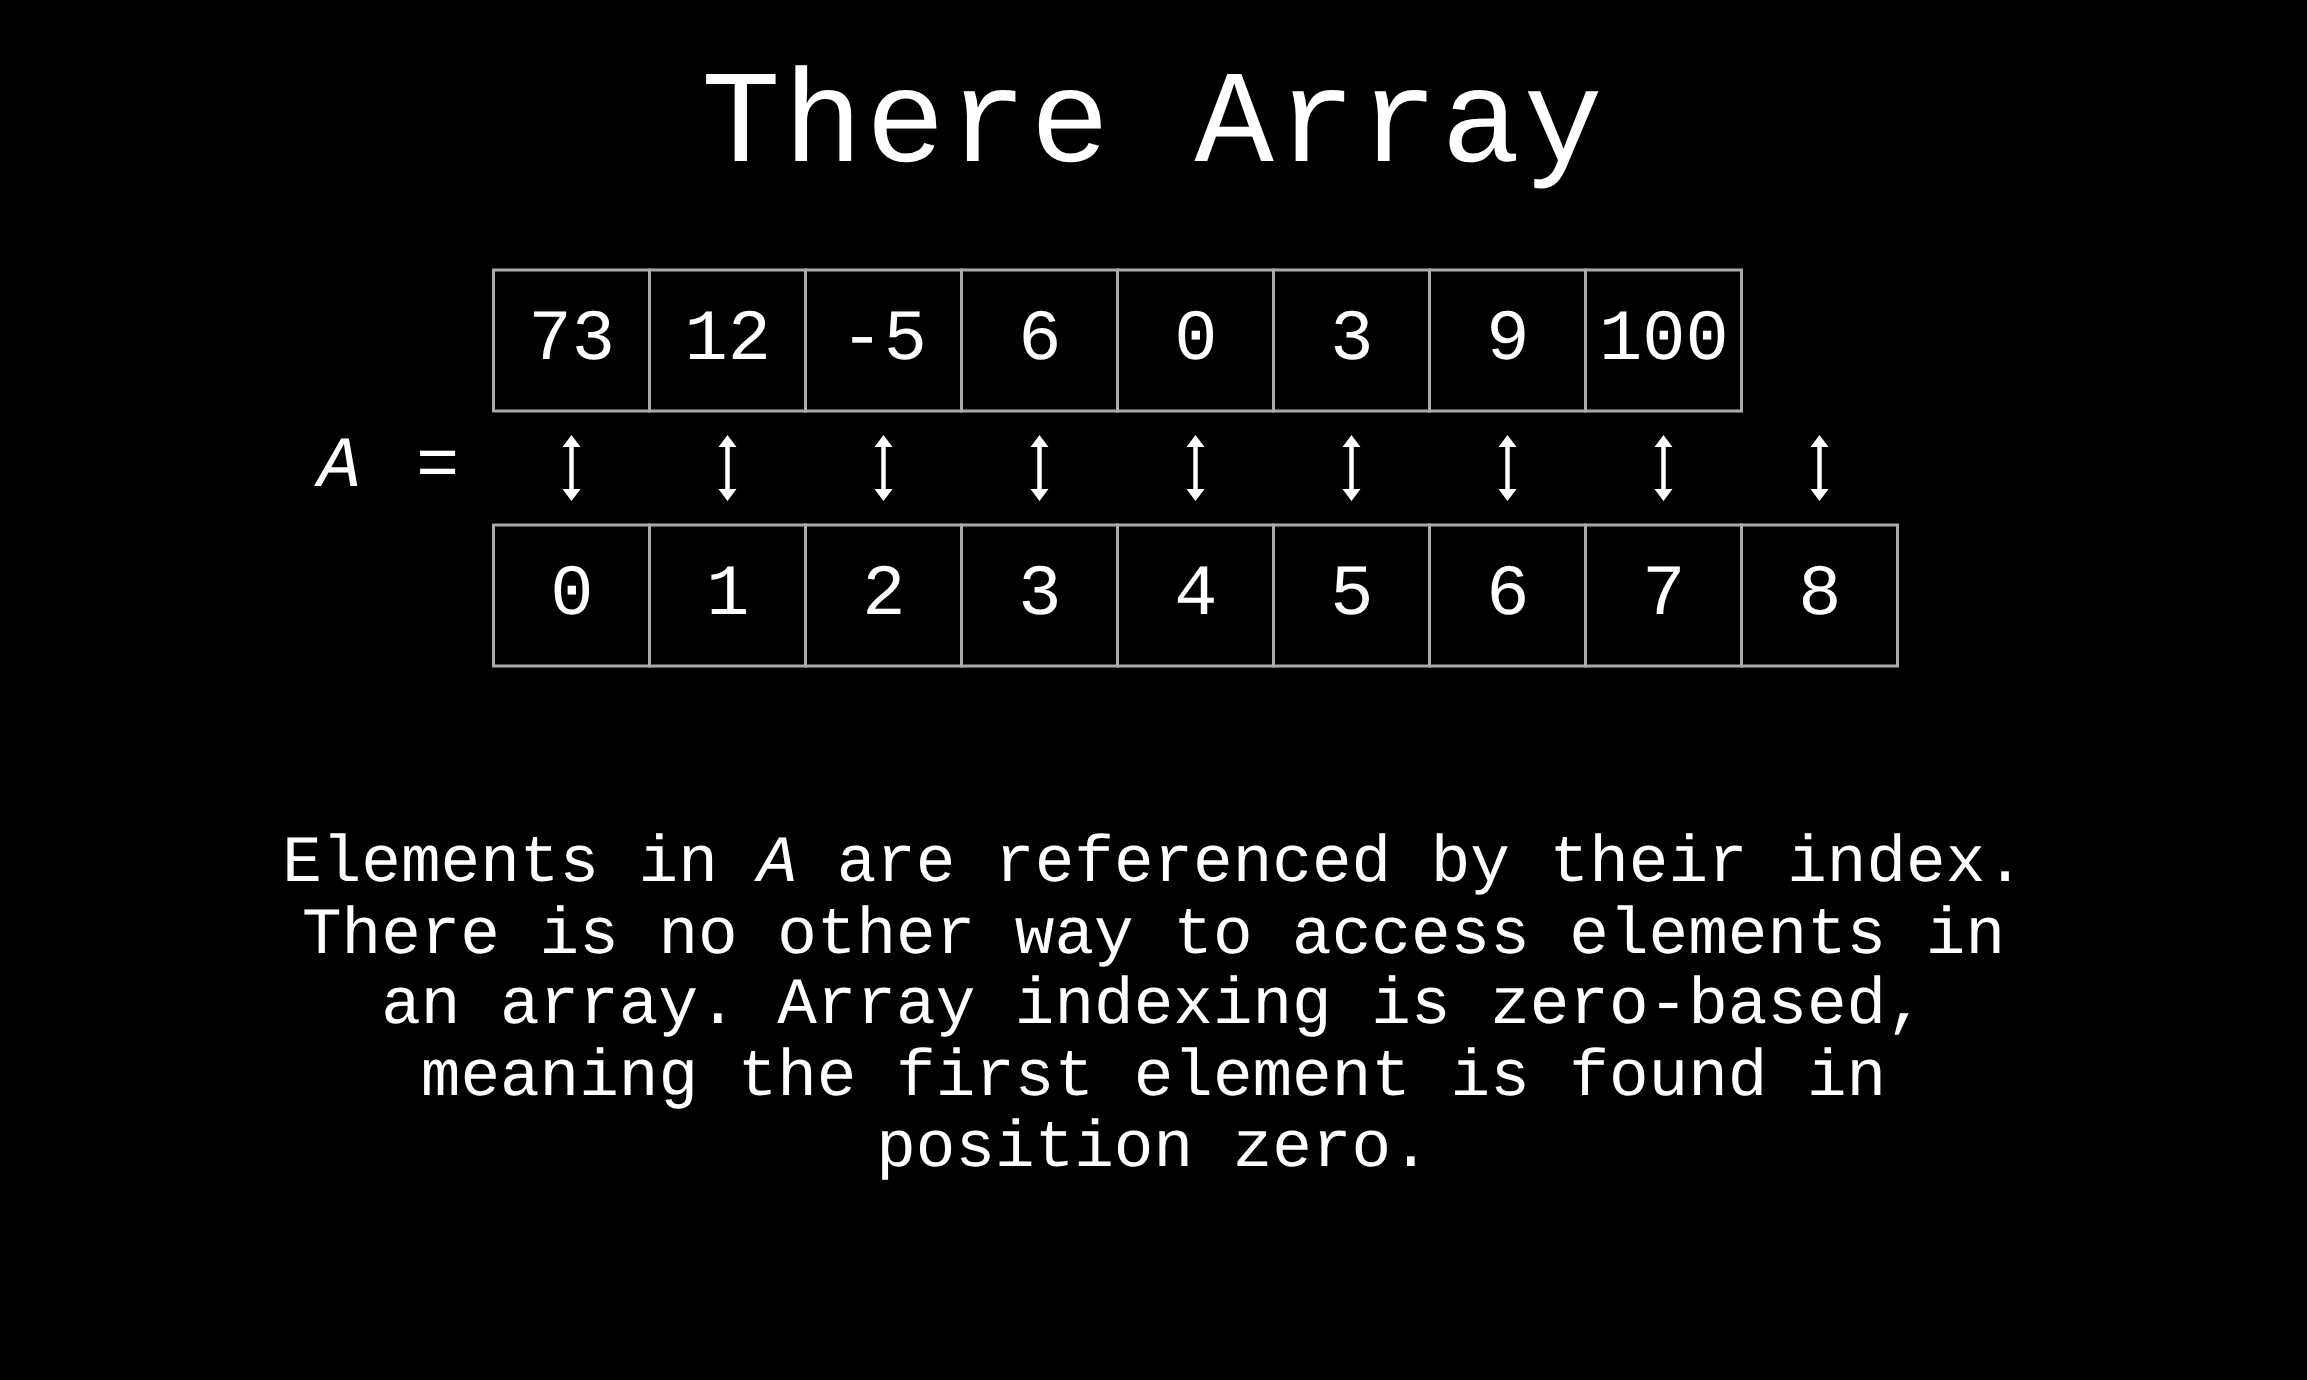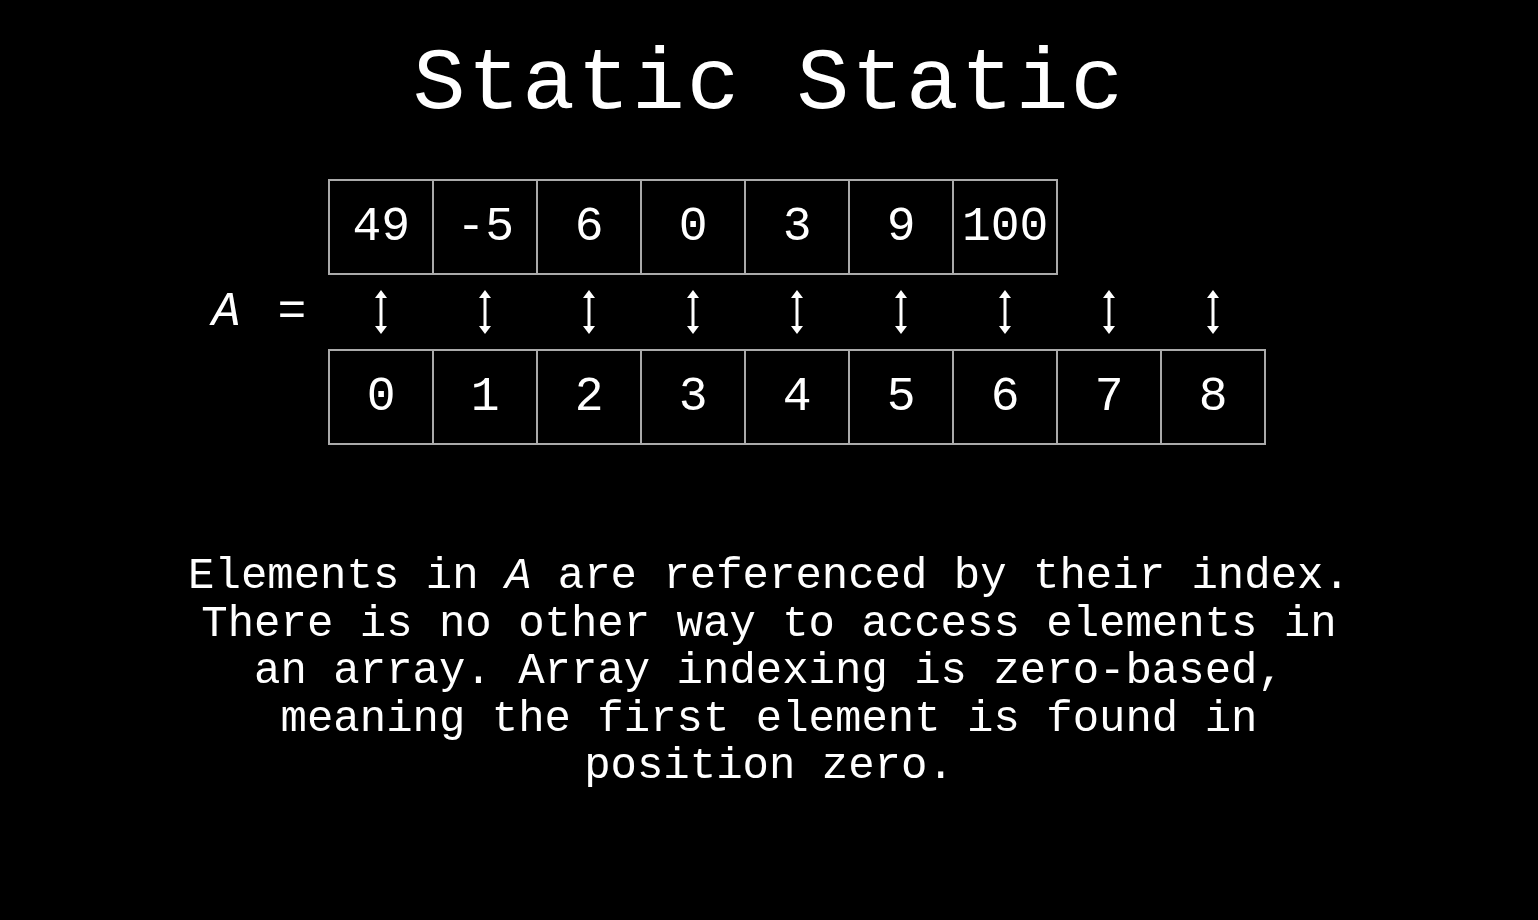--- a/index.html
+++ b/index.html
@@ -88,29 +88,30 @@
       margin-top: 108px;
       font-family: 'Menlo', 'Consolas', 'Courier New', monospace;
     }
     .explain .em {
       font-style: italic;
     }
   </style>
 </head>
 <body>
 
-<h1 class="page-title">Static Static</h1>
+<h1 class="page-title">There Array</h1>
 
 <div class="array-container">
   <div class="arr-label">
     <span>A</span><span class="eq"> = </span>
   </div>
   <div class="grid-col">
     <div class="cells-row">
-      <div class="cell">49</div>
+      <div class="cell">73</div>
+      <div class="cell">12</div>
       <div class="cell">-5</div>
       <div class="cell">6</div>
       <div class="cell">0</div>
       <div class="cell">3</div>
       <div class="cell">9</div>
       <div class="cell">100</div>
     </div>
     <div class="arrows-row">
       <div class="arrow-cell">
         <svg class="arrow-svg" viewBox="0 0 18 48">

